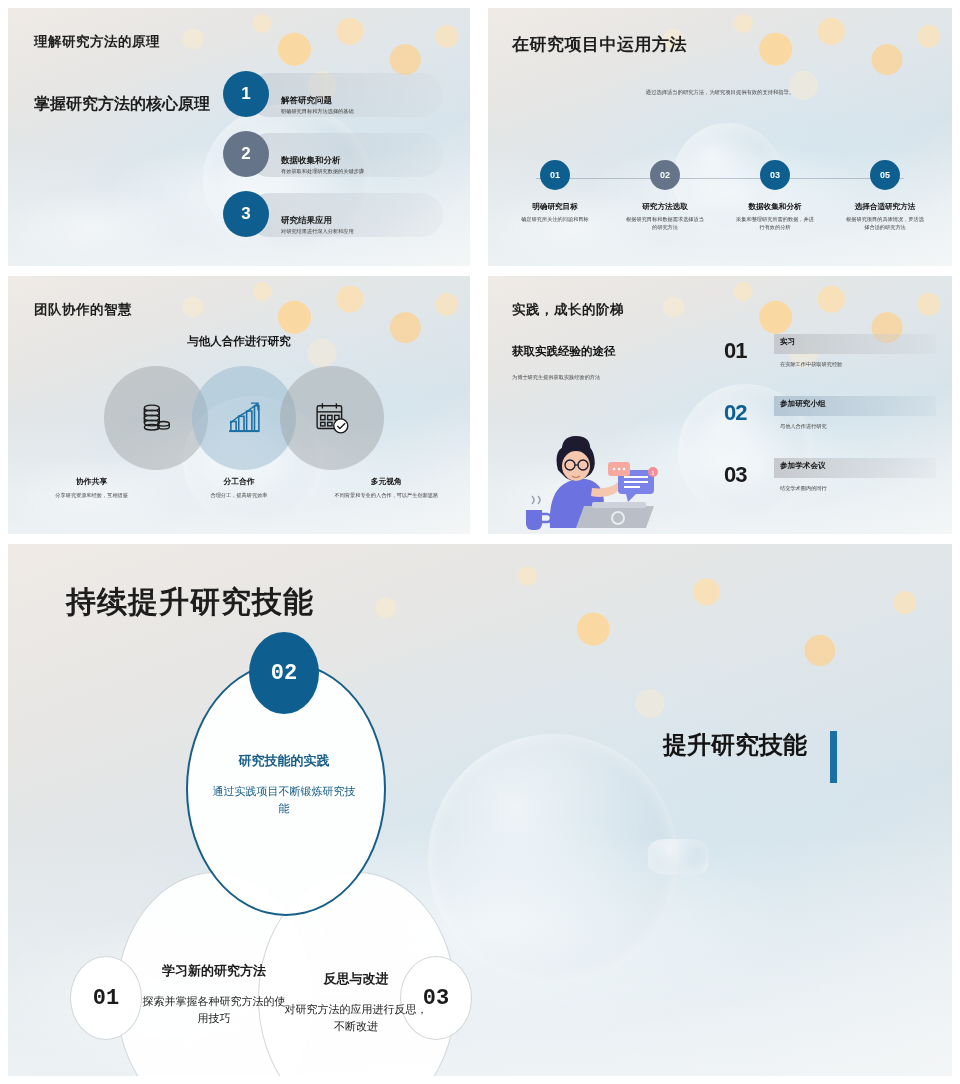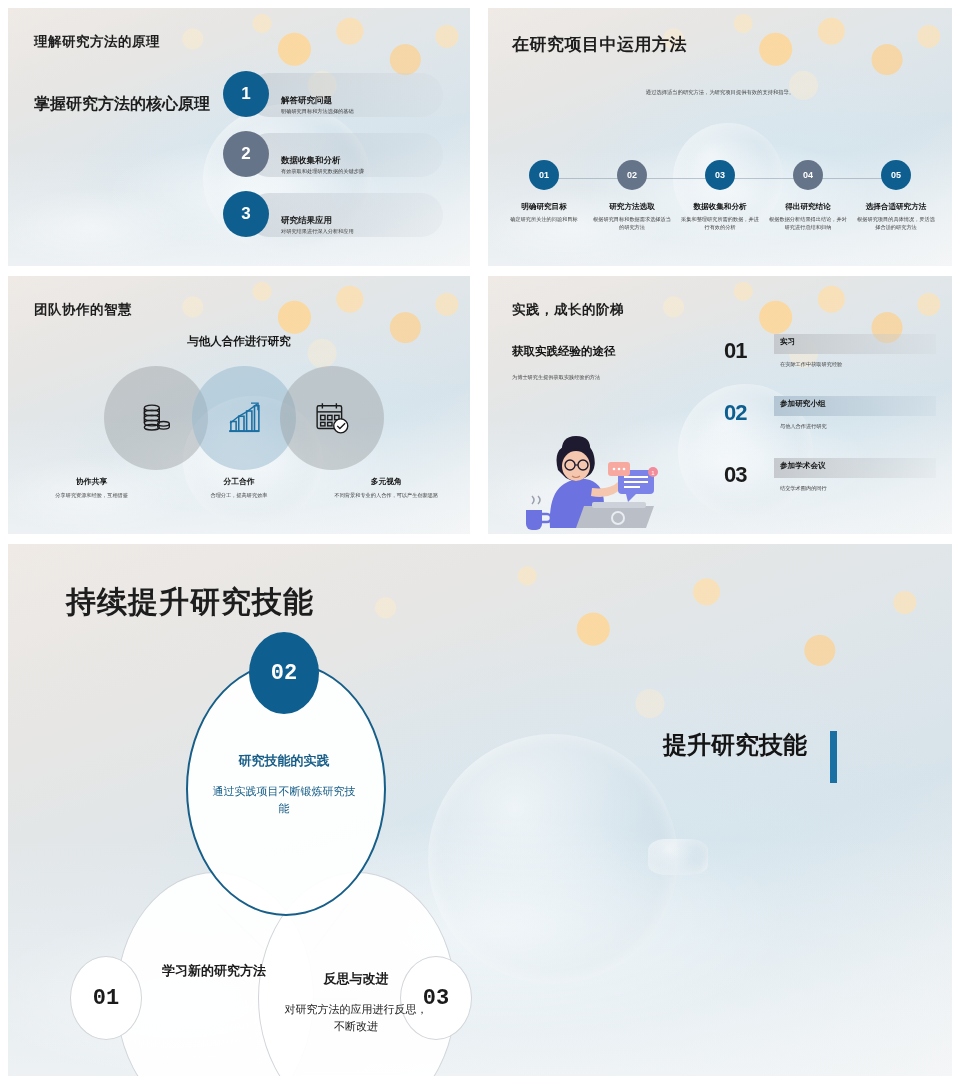--- a/index.html
+++ b/index.html
@@ -197,25 +197,20 @@
       </div>
       <div class="s2-step">
         <div class="s2-dot" style="background:#66748a;">02</div>
         <div class="s2-h">研究方法选取</div>
         <div class="s2-p">根据研究目标和数据需求选择适当的研究方法</div>
       </div>
       <div class="s2-step">
         <div class="s2-dot" style="background:#0e5f90;">03</div>
         <div class="s2-h">数据收集和分析</div>
         <div class="s2-p">采集和整理研究所需的数据，并进行有效的分析</div>
-      </div>
-      <div class="s2-step">
-        <div class="s2-dot" style="background:#66748a;">04</div>
-        <div class="s2-h">得出研究结论</div>
-        <div class="s2-p">根据数据分析结果得出结论，并对研究进行总结和归纳</div>
       </div>
       <div class="s2-step">
         <div class="s2-dot" style="background:#0e5f90;">05</div>
         <div class="s2-h">选择合适研究方法</div>
         <div class="s2-p">根据研究项目的具体情况，灵活选择合适的研究方法</div>
       </div>
     </div>
   </div>
 
   <div class="slide" id="slide3">
@@ -363,20 +358,21 @@
       <div class="badge badge-02" style="background:#0e5f90;">02</div>
       <div class="badge badge-01">01</div>
       <div class="badge badge-03">03</div>
 
       <div class="ov-txt ovt-top">
         <div class="t">研究技能的实践</div>
         <div class="d">通过实践项目不断锻炼研究技能</div>
       </div>
       <div class="ov-txt ovt-bl">
         <div class="t">学习新的研究方法</div>
+        <div class="d">探索并掌握各种研究方法的使用技巧</div>
       </div>
       <div class="ov-txt ovt-br">
         <div class="t">反思与改进</div>
         <div class="d">对研究方法的应用进行反思，不断改进</div>
       </div>
     </div>
 
     <div class="big-right">
       <div class="big-h">
         <span>提升研究技能</span>

